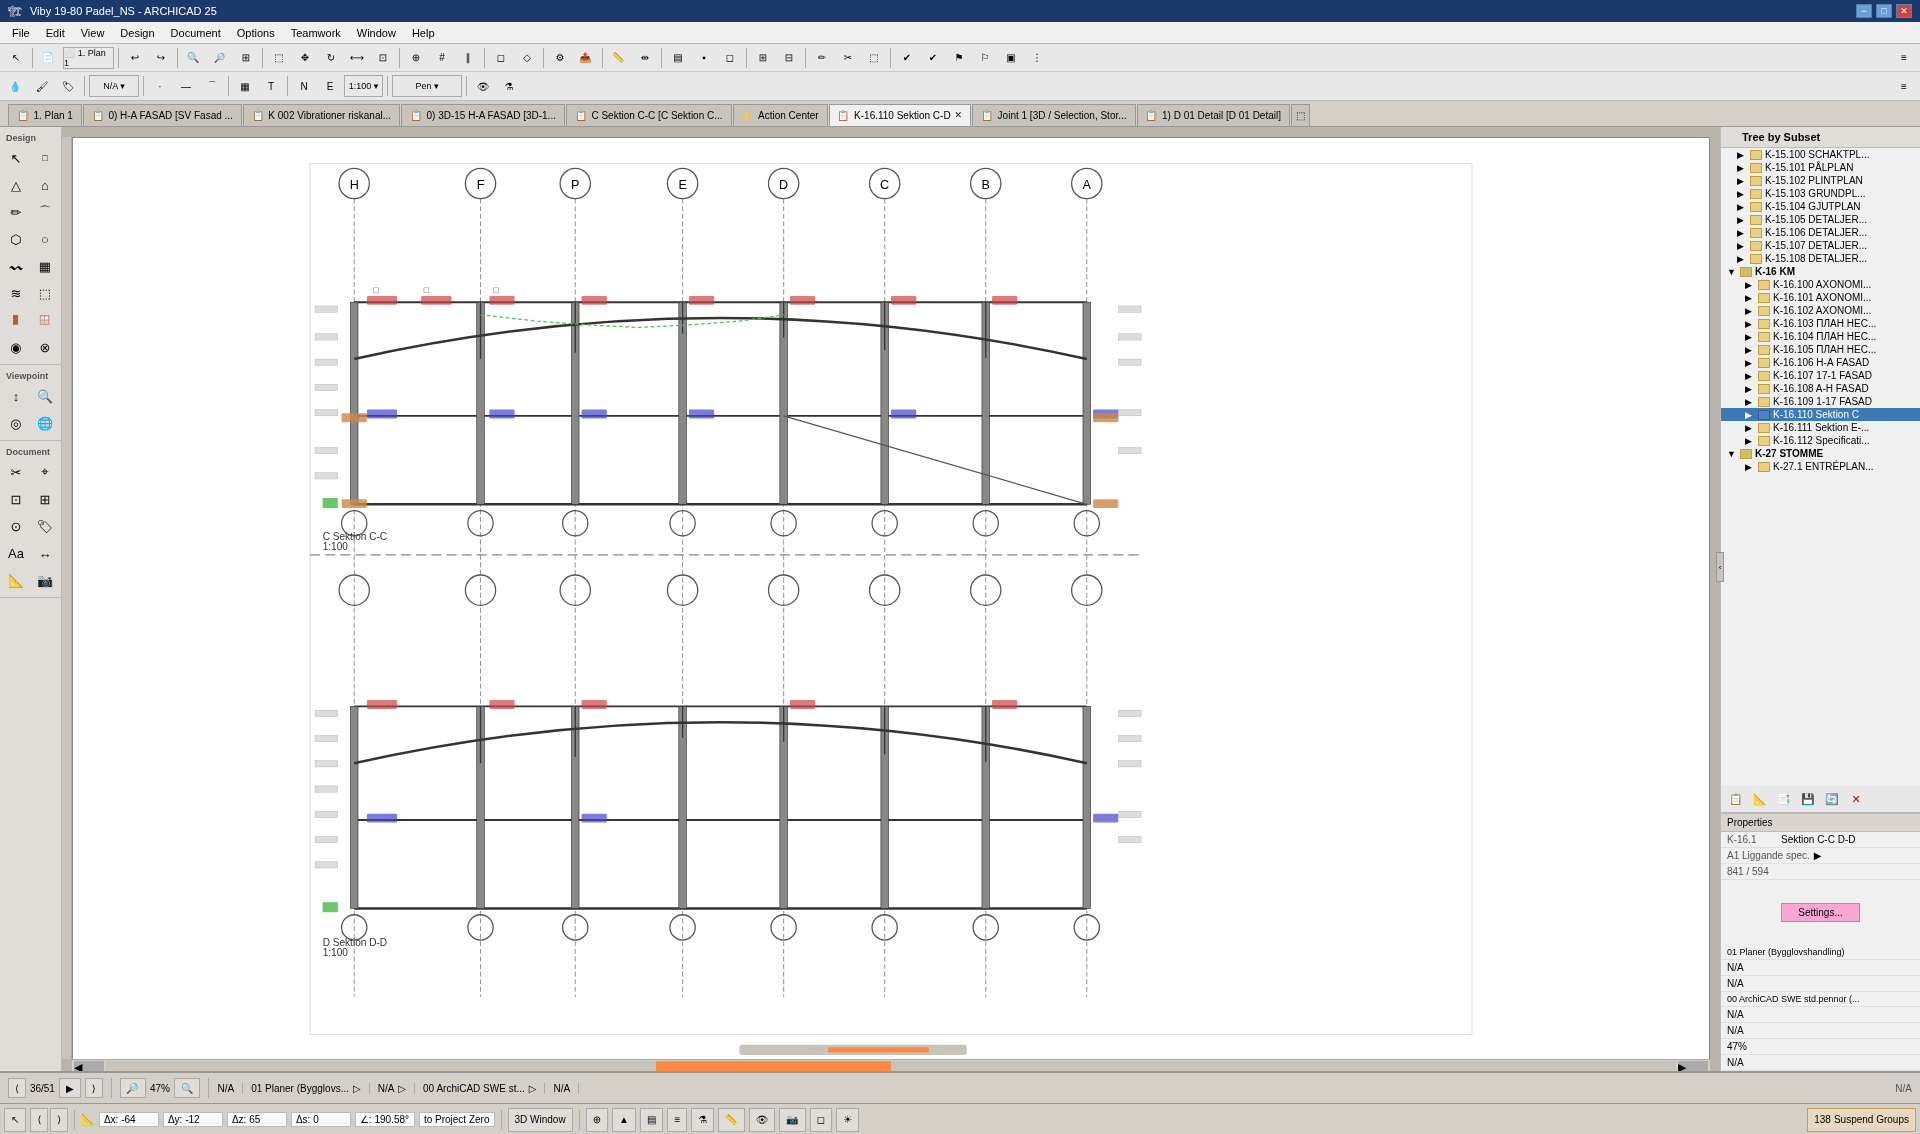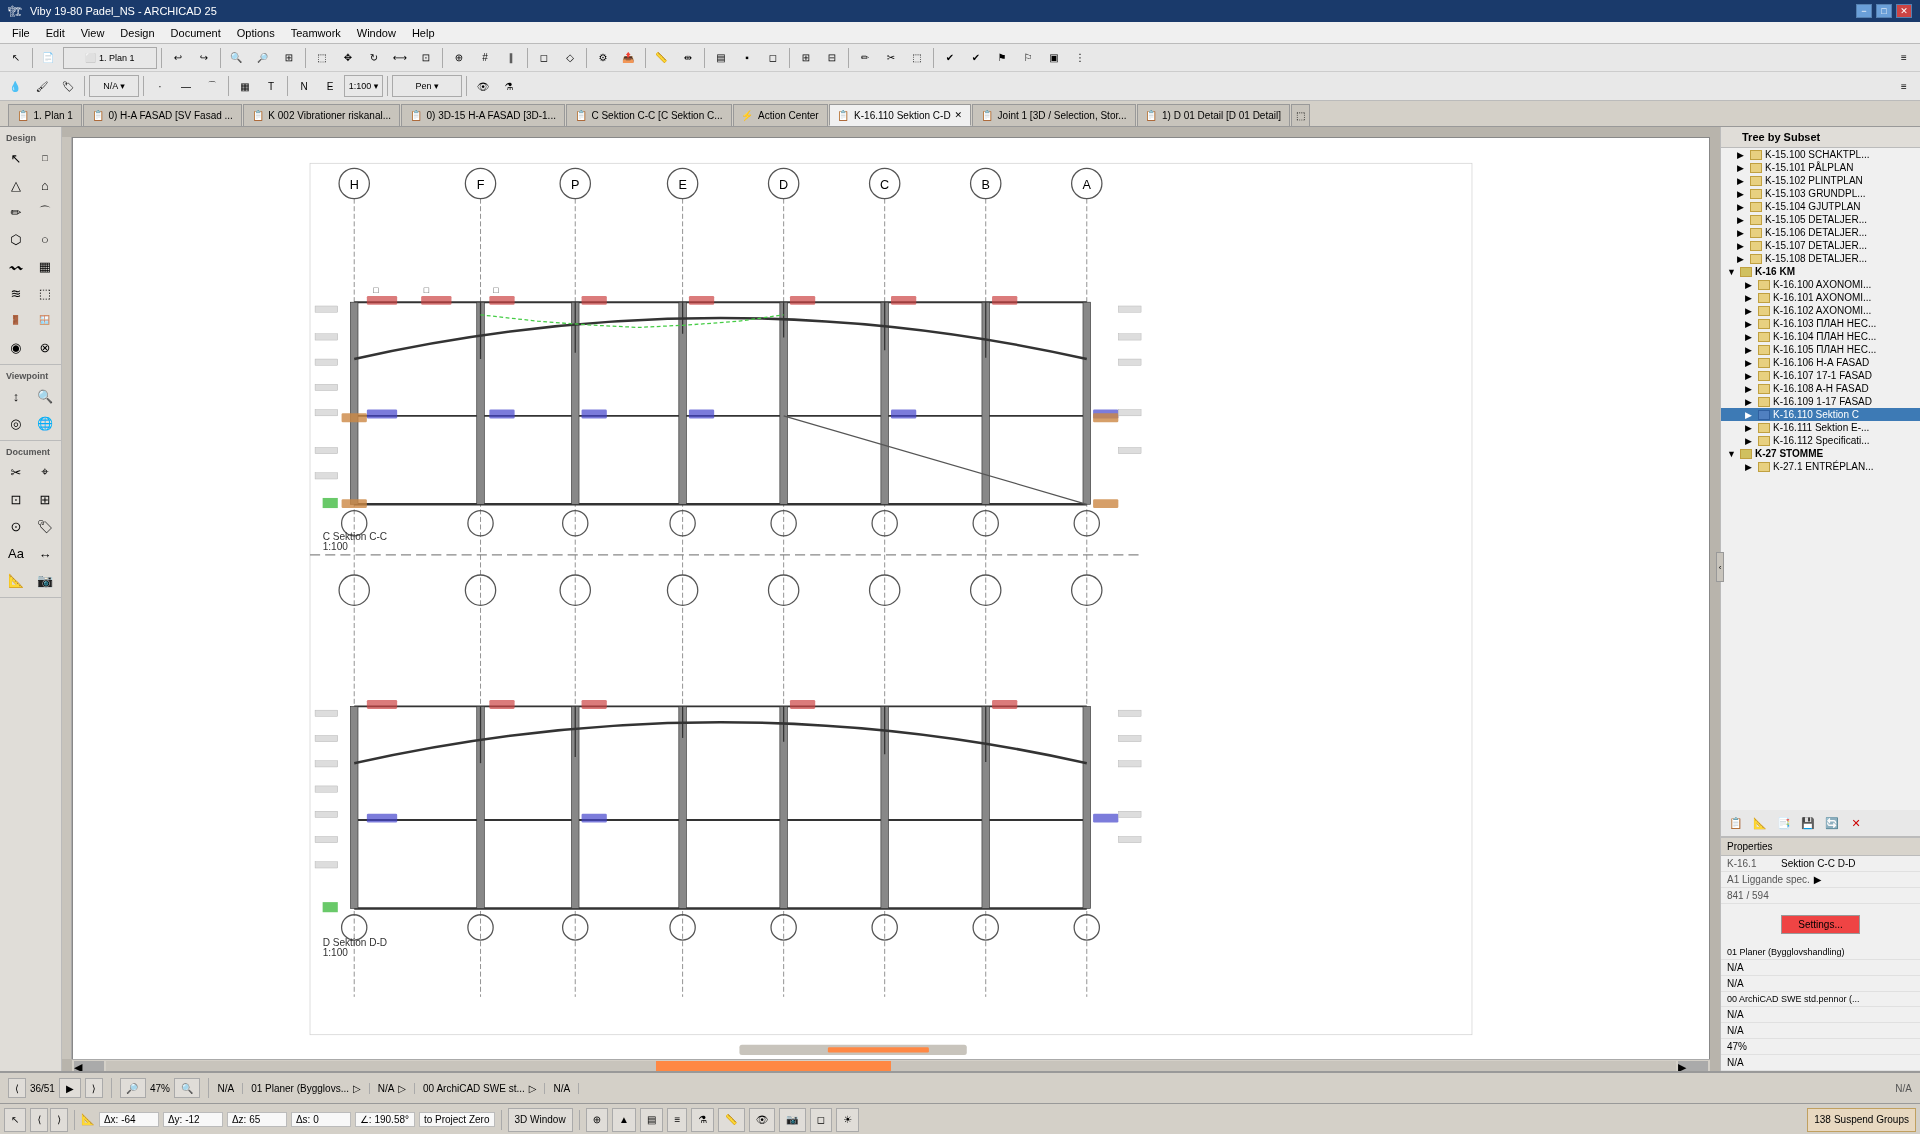--- a/index.html
+++ b/index.html
@@ -272,24 +272,24 @@
     .rp-btn {
       width: 22px; height: 20px;
       background: #e8e8e8;
       border: 1px solid transparent;
       display: flex; align-items: center; justify-content: center;
       cursor: pointer; font-size: 11px;
     }
     .rp-btn.close { color: #cc0000; }
 
     .settings-btn {
-      margin: 8px auto;
+      margin: 20px auto;
       display: block;
       padding: 3px 16px;
-      background: #ef4444;
+      background: #f9a8d4;
       border: 1px solid #999;
       cursor: pointer;
       font-size: 10px;
     }
 
     .coord-box {
       background: #f8f8f8;
       border: 1px solid #bbb;
       padding: 1px 4px;
       font-size: 10px;
@@ -323,21 +323,21 @@
   <div class="menu-item">Help</div>
 </div>
 
 <div class="toolbar-area">
   <div class="toolbar-row">
 
     <div class="toolbar-btn">↖</div>
     <div class="toolbar-sep"></div>
 
     <div class="toolbar-btn">📄</div>
-    <div class="toolbar-btn" style="font-size:9px; width:94px; border:1px solid #aaa;">⬜ 1. Plan 1</div>
+    <div class="toolbar-btn" style="font-size:9px; width:51px; border:1px solid #aaa;">⬜ 1. Plan 1</div>
     <div class="toolbar-sep"></div>
     <div class="toolbar-btn">↩</div>
     <div class="toolbar-btn">↪</div>
     <div class="toolbar-sep"></div>
     <div class="toolbar-btn">🔍</div>
     <div class="toolbar-btn" style="font-size:9px;">🔎</div>
     <div class="toolbar-btn">⊞</div>
     <div class="toolbar-sep"></div>
     <div class="toolbar-btn">⬚</div>
     <div class="toolbar-btn">✥</div>

